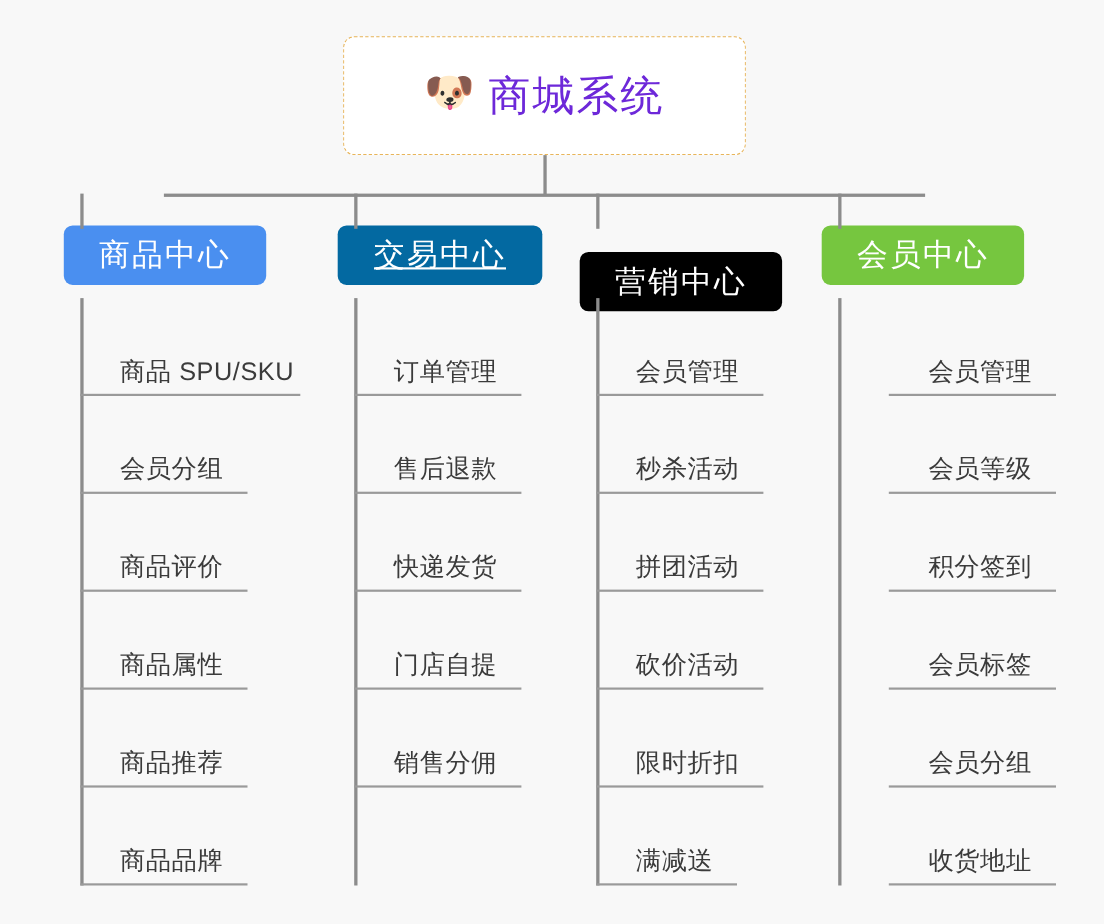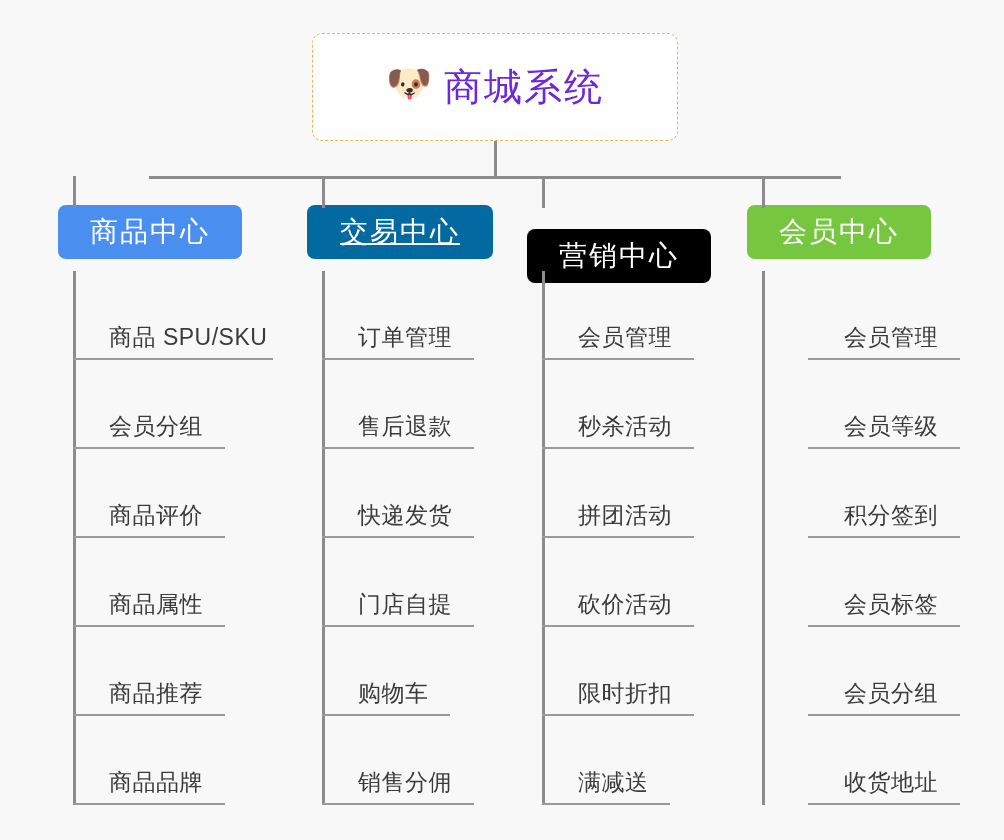--- a/index.html
+++ b/index.html
@@ -192,23 +192,20 @@
       </li>
       <li class="leaf-item" style="width: 152px;">
         <span class="leaf-label">售后退款</span>
       </li>
       <li class="leaf-item" style="width: 152px;">
         <span class="leaf-label">快递发货</span>
       </li>
       <li class="leaf-item" style="width: 152px; align-items: flex-end;">
         <span class="leaf-label">门店自提</span>
       </li>
-      <li class="leaf-item" style="width: 128px;">
-        <span class="leaf-label">购物车</span>
-      </li>
       <li class="leaf-item" style="width: 152px;">
         <span class="leaf-label">销售分佣</span>
       </li>
     </ul>
     <div class="conn conn-drop" style="left: 542px;"></div>
     <div class="branch-stem" style="left: 542px; height: 534px;"></div>
     <ul class="leaf-list" style="left: 542px;">
       <li class="leaf-item" style="width: 152px;">
         <span class="leaf-label">会员管理</span>
       </li>

